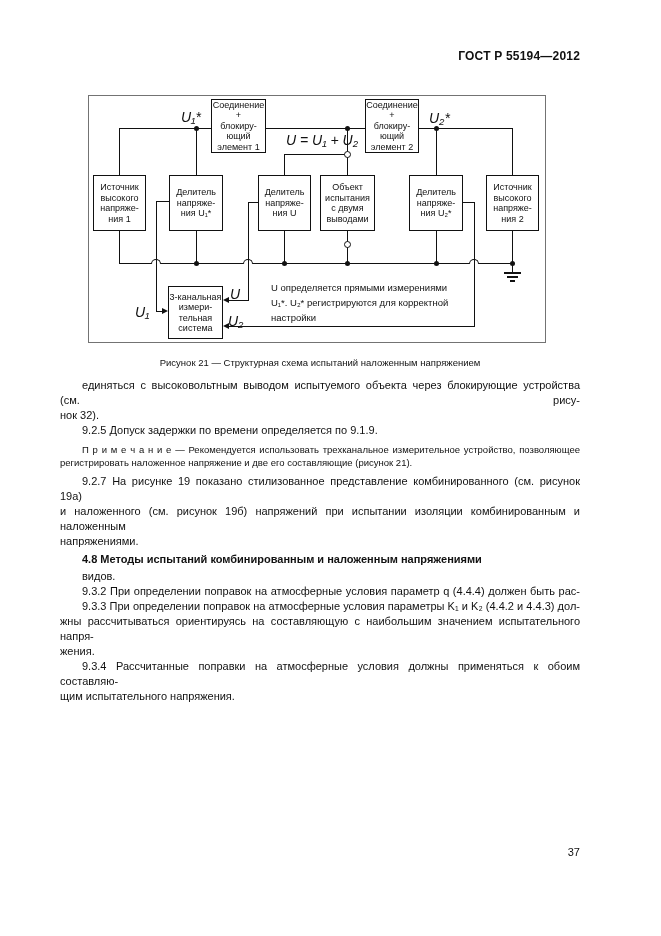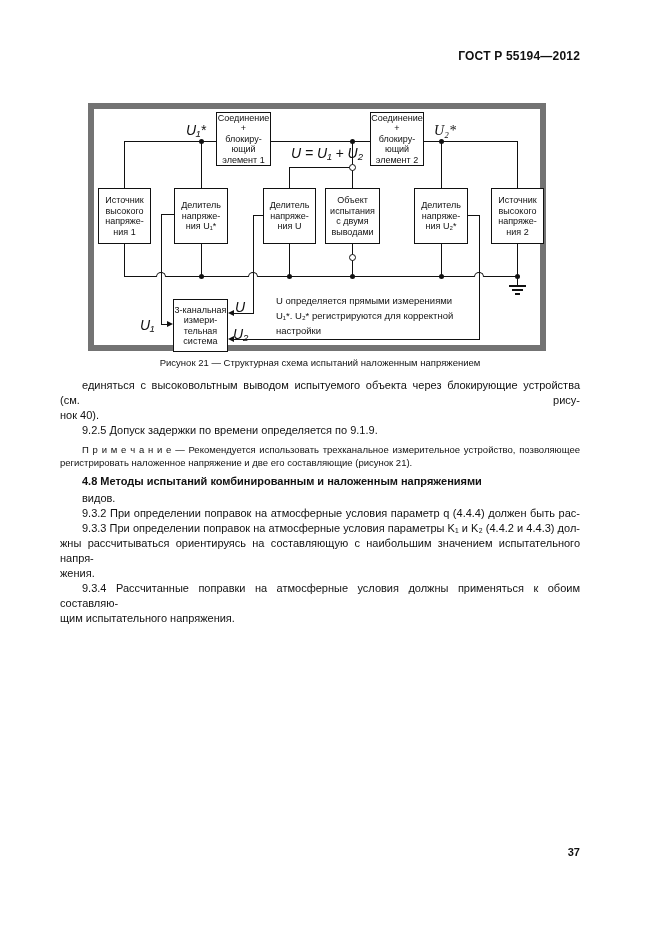--- a/index.html
+++ b/index.html
@@ -8,22 +8,22 @@
     font-family:"Liberation Sans", sans-serif;color:#111;overflow:hidden;
     margin:0 auto;
   }
   
   .doc-header{
     position:absolute;top:49px;left:60px;width:520px;text-align:right;
     font-size:12px;font-weight:bold;letter-spacing:.2px;
   }
   
   .diagram{
-    position:absolute;left:88px;top:103px;width:458px;height:248px;
-    border:6px solid #737373;box-sizing:border-box;
+    position:absolute;left:88px;top:95px;width:458px;height:248px;
+    border:1px solid #737373;box-sizing:border-box;
   }
   .wire{position:absolute;background:#111;}
   .wire.h{height:1px;}
   .wire.v{width:1px;}
   .dot{position:absolute;width:5px;height:5px;border-radius:50%;background:#111;}
   .term{position:absolute;width:7px;height:7px;border:1px solid #111;border-radius:50%;background:#fff;box-sizing:border-box;}
   .hop{position:absolute;width:10px;height:5px;border:1px solid #111;border-bottom:none;
        border-radius:5px 5px 0 0;box-sizing:border-box;background:#fff;}
   .dbox{
     position:absolute;border:1px solid #111;background:#fff;box-sizing:border-box;
@@ -43,21 +43,21 @@
   }
   
   .body-text{
     position:absolute;left:60px;top:378px;width:520px;font-size:11px;line-height:15px;
   }
   .para .line{text-align:justify;text-align-last:justify;}
   .para .line.last{text-align-last:auto;}
   .para .line:first-child{text-indent:22px;}
   .para.heading{font-weight:bold;margin:3px 0 2px 0;}
   .para.note{font-size:9.5px;line-height:13px;margin:5px 0;}
-  .page-number{position:absolute;top:846px;left:60px;width:520px;text-align:right;font-size:11px;font-weight:bold;}
+  .page-number{position:absolute;top:846px;left:60px;width:520px;text-align:right;font-size:11px;}
 </style>
 </head>
 <body>
 
 <div class="page">
 
   <div class="doc-header">ГОСТ Р 55194—2012</div>
 
   <div class="diagram">
 
@@ -90,21 +90,21 @@
     <div class="dbox" style="left:276px;top:3px;width:54px;height:54px;">
       <span>Соединение
 +
 блокиру-
 ющий
 элемент 2</span>
     </div>
 
     <div class="dlabel" style="left:92px;top:13px;">U₁*</div>
     <div class="dlabel" style="left:197px;top:36px;">U = U₁ + U₂</div>
-    <div class="dlabel" style="left:340px;top:14px;font-family:Liberation Serif, serif;">U₂*</div>
+    <div class="dlabel" style="left:340px;top:14px;">U₂*</div>
 
     <div class="dbox" style="left:4px;top:79px;width:53px;height:56px;">
       <span>Источник
 высокого
 напряже-
 ния 1</span>
     </div>
     <div class="dbox" style="left:80px;top:79px;width:54px;height:56px;">
       <span>Делитель
 напряже-
@@ -190,29 +190,34 @@
     <div class="dnote" style="left:182px;top:184px;width:210px;">U определяется прямыми измерениями
 U₁*. U₂* регистрируются для корректной
 настройки</div>
   </div>
 
   <div class="fig-caption">Рисунок 21 — Структурная схема испытаний наложенным напряжением</div>
 
   <div class="body-text" id="body-text">
       <div class="para normal">
         <div class="line">единяться с высоковольтным выводом испытуемого объекта через блокирующие устройства (см. рису-</div>
-        <div class="line last">нок 40).</div>
+        <div class="line last">нок 32).</div>
       </div>
       <div class="para normal">
         <div class="line last">9.2.5  Допуск задержки по времени определяется по 9.1.9.</div>
       </div>
       <div class="para note">
         <div class="line">П р и м е ч а н и е — Рекомендуется использовать трехканальное измерительное устройство, позволяющее</div>
         <div class="line last">регистрировать наложенное напряжение и две его составляющие (рисунок 21).</div>
       </div>
+      <div class="para normal">
+        <div class="line">9.2.7  На рисунке 19 показано стилизованное представление комбинированного (см. рисунок 19а)</div>
+        <div class="line">и наложенного (см. рисунок 19б) напряжений при испытании изоляции комбинированным и наложенным</div>
+        <div class="line last">напряжениями.</div>
+      </div>
       <div class="para heading">
         <div class="line last">4.8  Методы испытаний комбинированным и наложенным напряжениями</div>
       </div>
       <div class="para normal">
         <div class="line last">видов.</div>
       </div>
       <div class="para normal">
         <div class="line">9.3.2  При определении поправок на атмосферные условия параметр q (4.4.4) должен быть рас-</div>
       </div>
       <div class="para normal">

